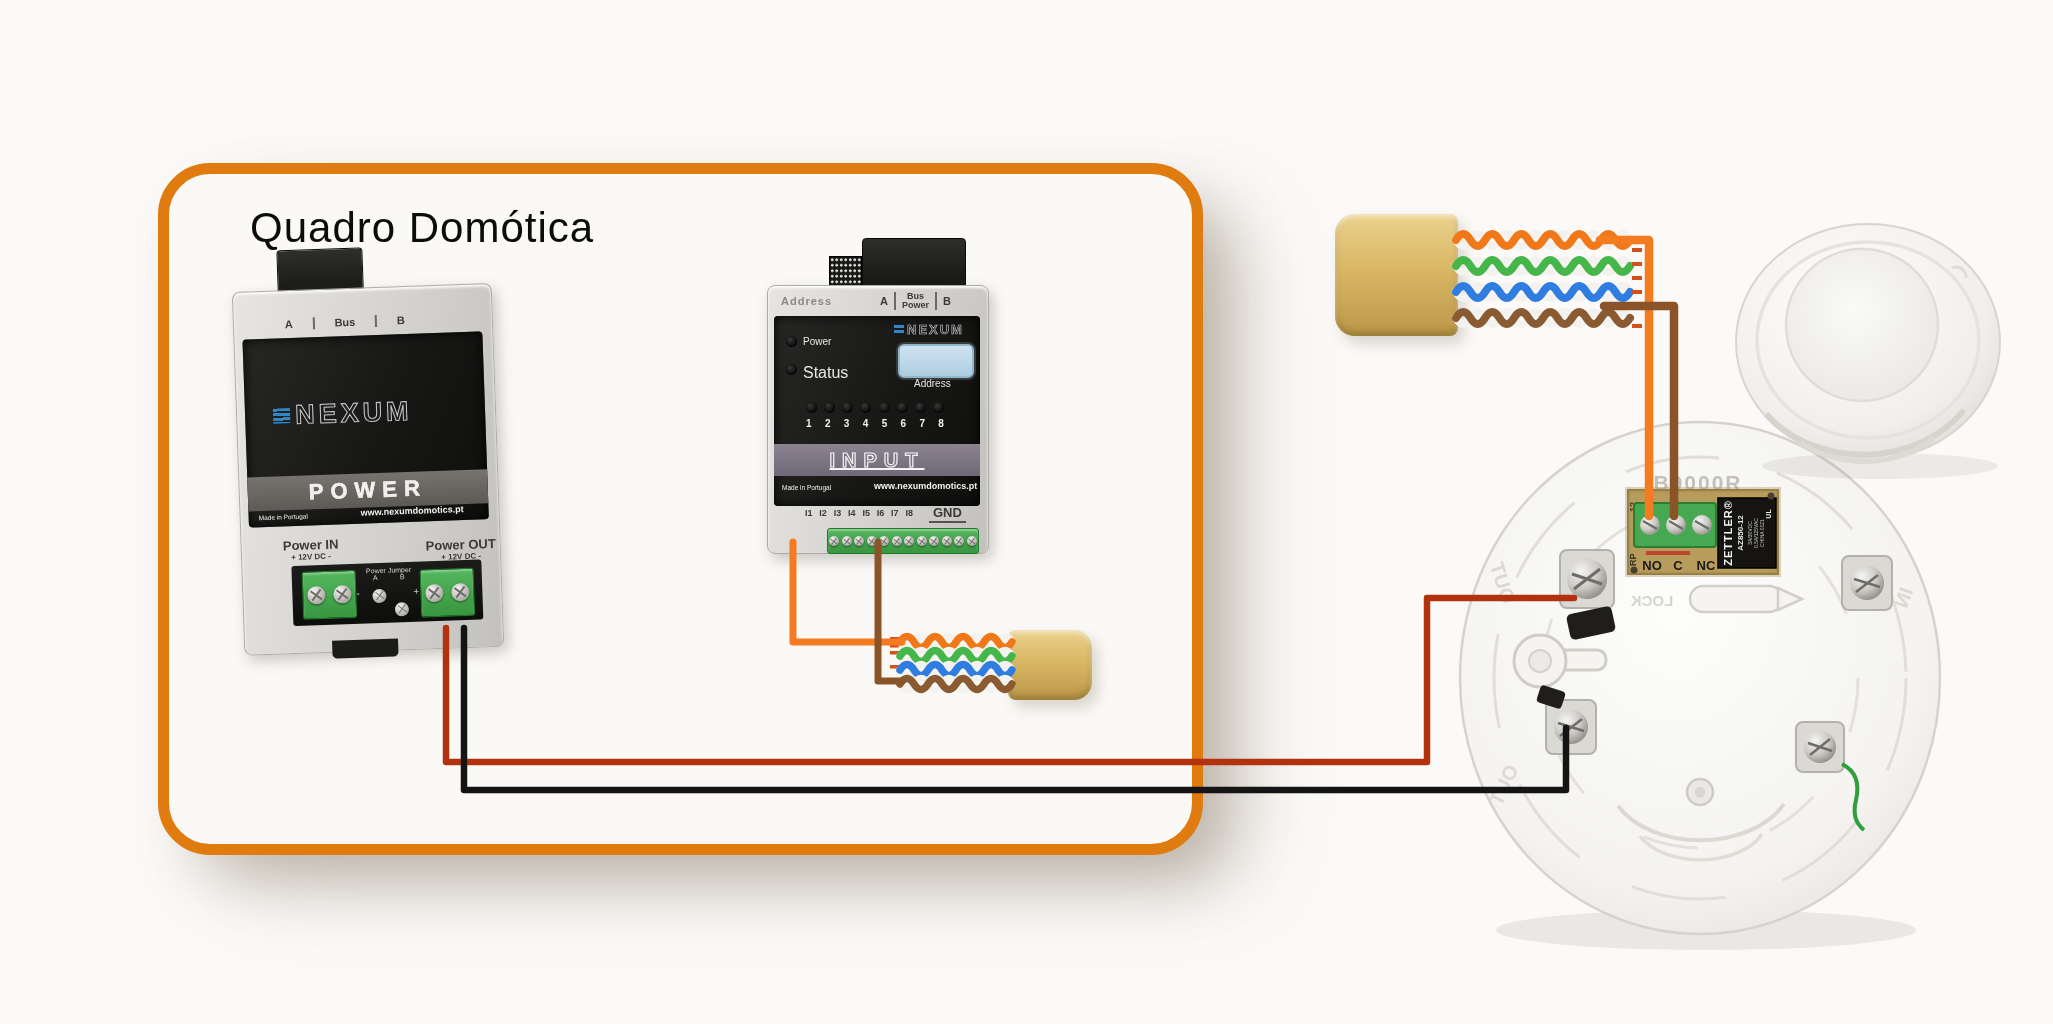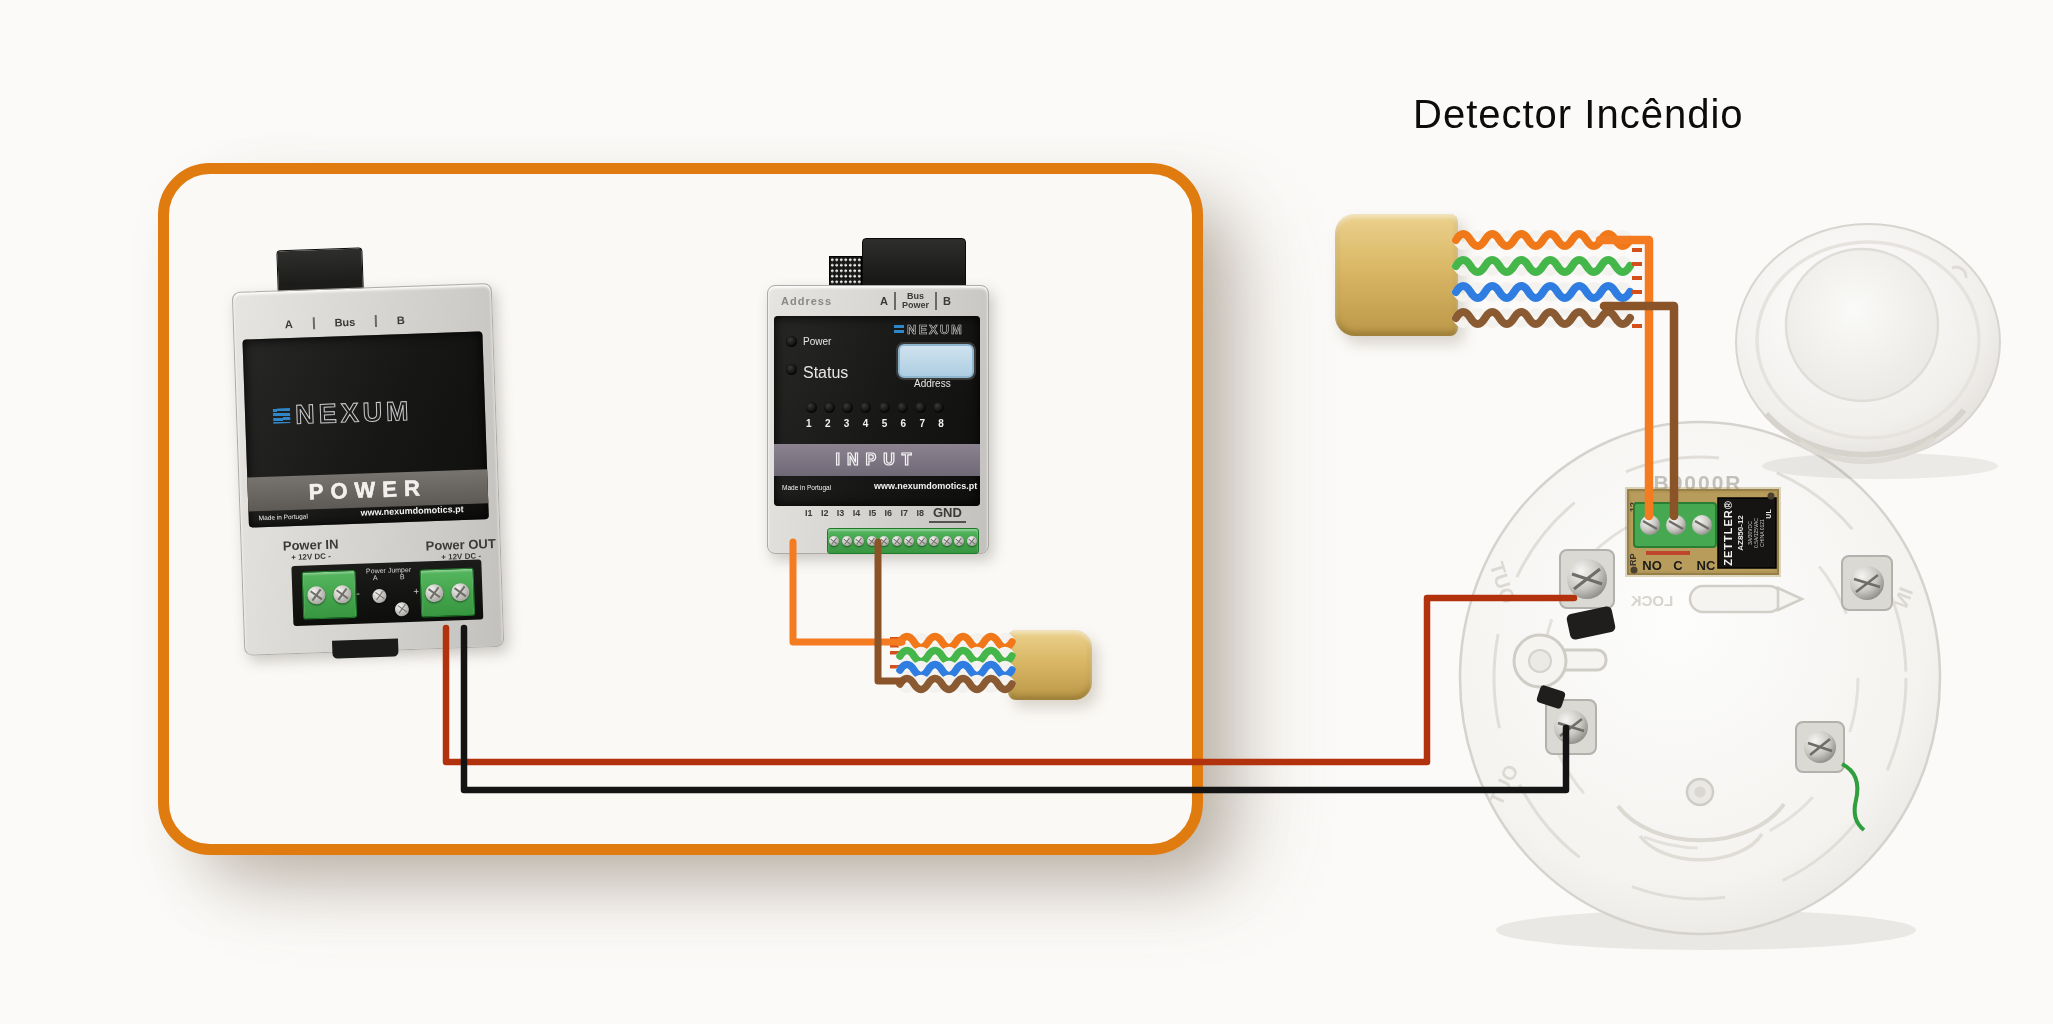--- a/index.html
+++ b/index.html
@@ -30,21 +30,21 @@
   .dip{background:#181817;background-image:radial-gradient(#e8e8e6 1px, rgba(0,0,0,0) 1.3px);background-size:4.5px 5.5px;border:1px solid #000;}
   .led-dot{width:11px;height:11px;border-radius:50%;background:radial-gradient(circle at 35% 30%,#3a3a38,#0a0a0a 70%);box-shadow:inset 0 0 2px #000,0 0 1px #333;}
   .jacket{background:linear-gradient(#ecd28e,#d9b765 45%,#bb9848);box-shadow:inset 0 3px 4px rgba(255,255,255,.5), inset 0 -4px 6px rgba(90,70,20,.35), 6px 8px 14px rgba(120,105,80,.25);}
 </style>
 </head>
 <body>
 
 <div class="canvas">
 
   <div class="abs panel"></div>
-  <div class="abs big-title" style="left:1413px;top:92px;font-size:40px;">Detector Incêndio</div>
+  <div class="abs big-title" style="left:250px;top:204px;">Quadro Domótica</div>
 
   <div class="abs" style="left:244px;top:250px;width:258px;height:412px;transform:rotate(-2deg);transform-origin:20% 95%;">
     <div class="abs connector" style="left:46px;top:0;width:84px;height:48px;"></div>
     <div class="abs mod-body" style="left:0;top:40px;width:258px;height:362px;"></div>
 
     <div class="abs" style="left:52px;top:68px;width:120px;display:flex;align-items:center;justify-content:space-between;font-size:11px;">
       <span class="lbl-dark">A</span>
       <span class="divbar" style="height:12px;"></span>
       <span class="lbl-dark">Bus</span>
       <span class="divbar" style="height:12px;"></span>
@@ -139,27 +139,27 @@
         <span>1</span>
         <span>2</span>
         <span>3</span>
         <span>4</span>
         <span>5</span>
         <span>6</span>
         <span>7</span>
         <span>8</span>
       </div>
       <div class="abs" style="left:0;top:128px;width:206px;height:32px;background:linear-gradient(#8b8390,#6f6876);display:flex;align-items:center;justify-content:center;">
-        <span class="stencil" style="font-size:16px;color:#7b7380;-webkit-text-stroke:1.2px #f4f3f5;">INPUT</span>
+        <span class="stencil" style="font-size:20px;color:#7b7380;text-decoration:underline;-webkit-text-stroke:1.2px #f4f3f5;">INPUT</span>
       </div>
       <span class="abs tiny" style="left:8px;top:168px;font-size:6.5px;">Made in Portugal</span>
       <span class="abs tiny" style="left:100px;top:165px;font-size:9px;font-weight:700;">www.nexumdomotics.pt</span>
     </div>
 
-    <div class="abs" style="left:38px;top:270px;width:119px;display:flex;justify-content:space-between;font-size:9px;">
+    <div class="abs" style="left:38px;top:270px;width:108px;display:flex;justify-content:space-between;font-size:9px;">
       <span class="lbl-dark">I1</span>
       <span class="lbl-dark">I2</span>
       <span class="lbl-dark">I3</span>
       <span class="lbl-dark">I4</span>
       <span class="lbl-dark">I5</span>
       <span class="lbl-dark">I6</span>
       <span class="lbl-dark">I7</span>
       <span class="lbl-dark">I8</span>
     </div>
     <span class="abs lbl-dark" style="left:162px;top:267px;font-size:13px;border-bottom:2px solid #55534f;padding:0 4px 1px 4px;">GND</span>

